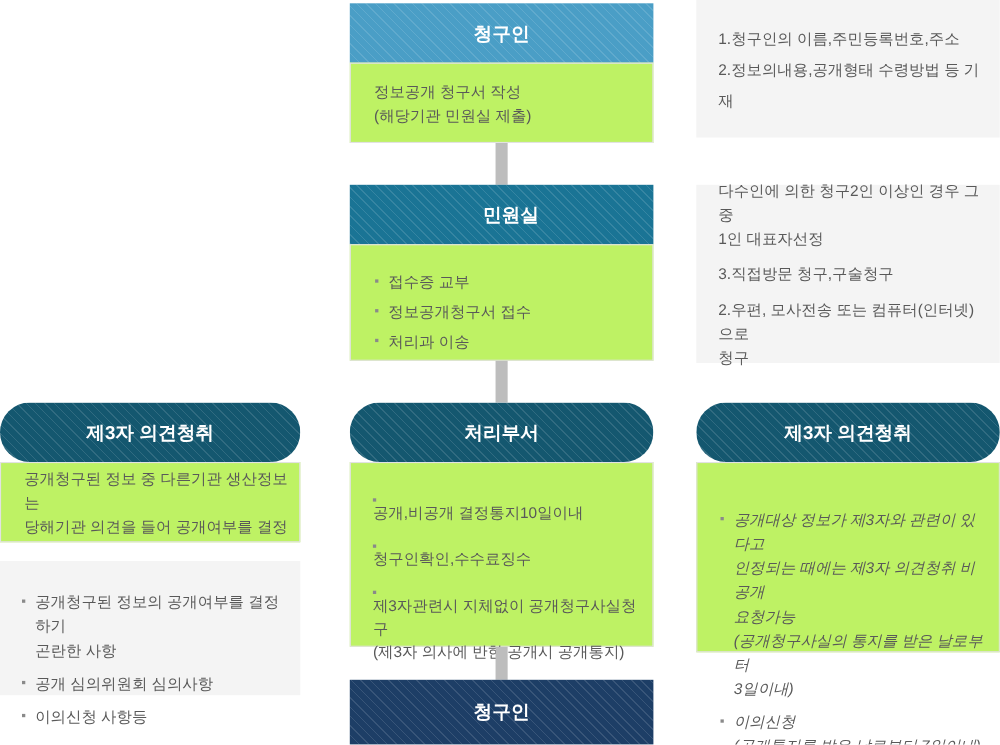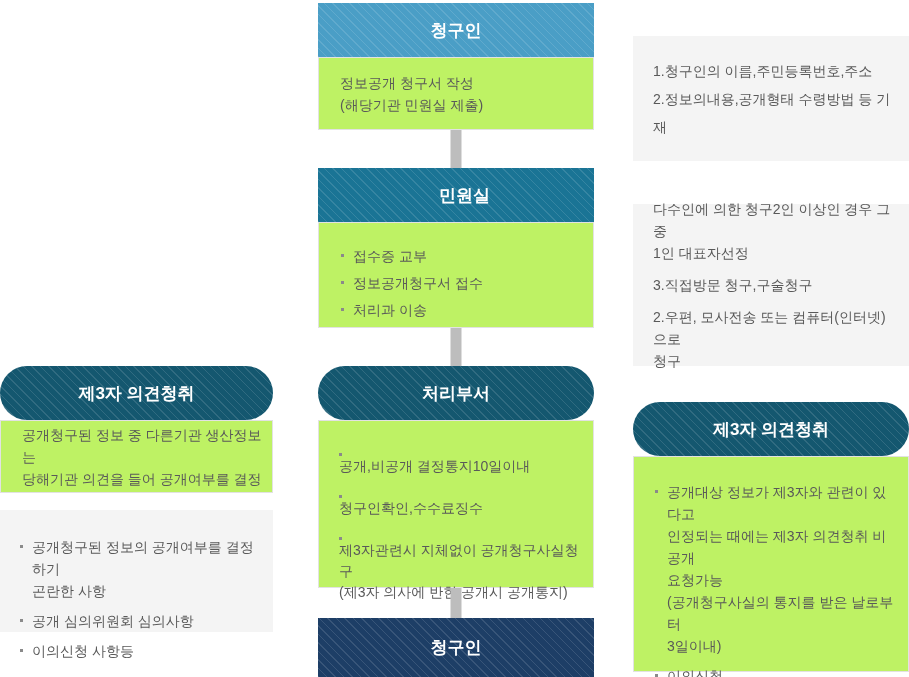--- a/index.html
+++ b/index.html
@@ -29,21 +29,21 @@
   .connector{
     position:absolute;width:11px;background:var(--connector,#BDBDBD);
     left:50%;transform:translateX(-50%);
   }
 
   .center-col{position:absolute;left:318px;top:0;width:276px;height:677px;}
   .left-col{position:absolute;left:0;top:0;width:273px;height:677px;}
   .right-col{position:absolute;left:633px;top:0;width:276px;height:677px;}
   .center-col .hdr,.center-col .body-box{left:0;width:276px;}
   .left-col .hdr,.left-col .body-box,.left-col .note{left:0;width:273px;}
-  .right-col .hdr,.right-col .body-box,.right-col .note{left:0;width:276px;margin-top:36px;}
+  .right-col .hdr,.right-col .body-box,.right-col .note{left:0;width:276px;}
 
   .pre{white-space:pre-line;line-height:22px;}
   .vcenter{display:flex;flex-direction:column;justify-content:center;}
 
   ul.plain{list-style:none;margin:0;padding:0;}
   li.row{display:flex;align-items:flex-start;}
   .bullet{flex:0 0 auto;width:3px;height:3px;background:#8a8a8a;margin:9px 9px 0 0;}
 
   
   .s1-hdr{top:3px;}
@@ -67,21 +67,21 @@
   .lp-hdr{top:366px;}
   .lp-body{top:420px;height:73px;padding:0 10px 0 21px;}
   .l-note{top:510px;height:122px;padding:26px 14px 0 20px;}
   .l-note li.row{margin-bottom:8px;line-height:22px;}
 
   
   .r-note1{top:0;height:125px;padding:0 10px 0 20px;line-height:28px;}
   .r-note2{top:168px;height:162px;padding:0 10px 0 20px;}
   .r-note2 .pre{margin:5px 0;}
   .rp-hdr{top:366px;}
-  .rp-body{top:420px;height:216px;padding:24px 8px 0 21px;}
+  .rp-body{top:420px;height:173px;padding:40px 8px 0 21px;font-style:italic;}
   .rp-body li.row{margin-bottom:8px;line-height:22px;}
 </style>
 </head>
 <body>
 
 <div class="canvas">
 
   <div class="left-col">
     <div class="hdr hdr-deep lp-hdr">
       <span>제3자 의견청취</span>

